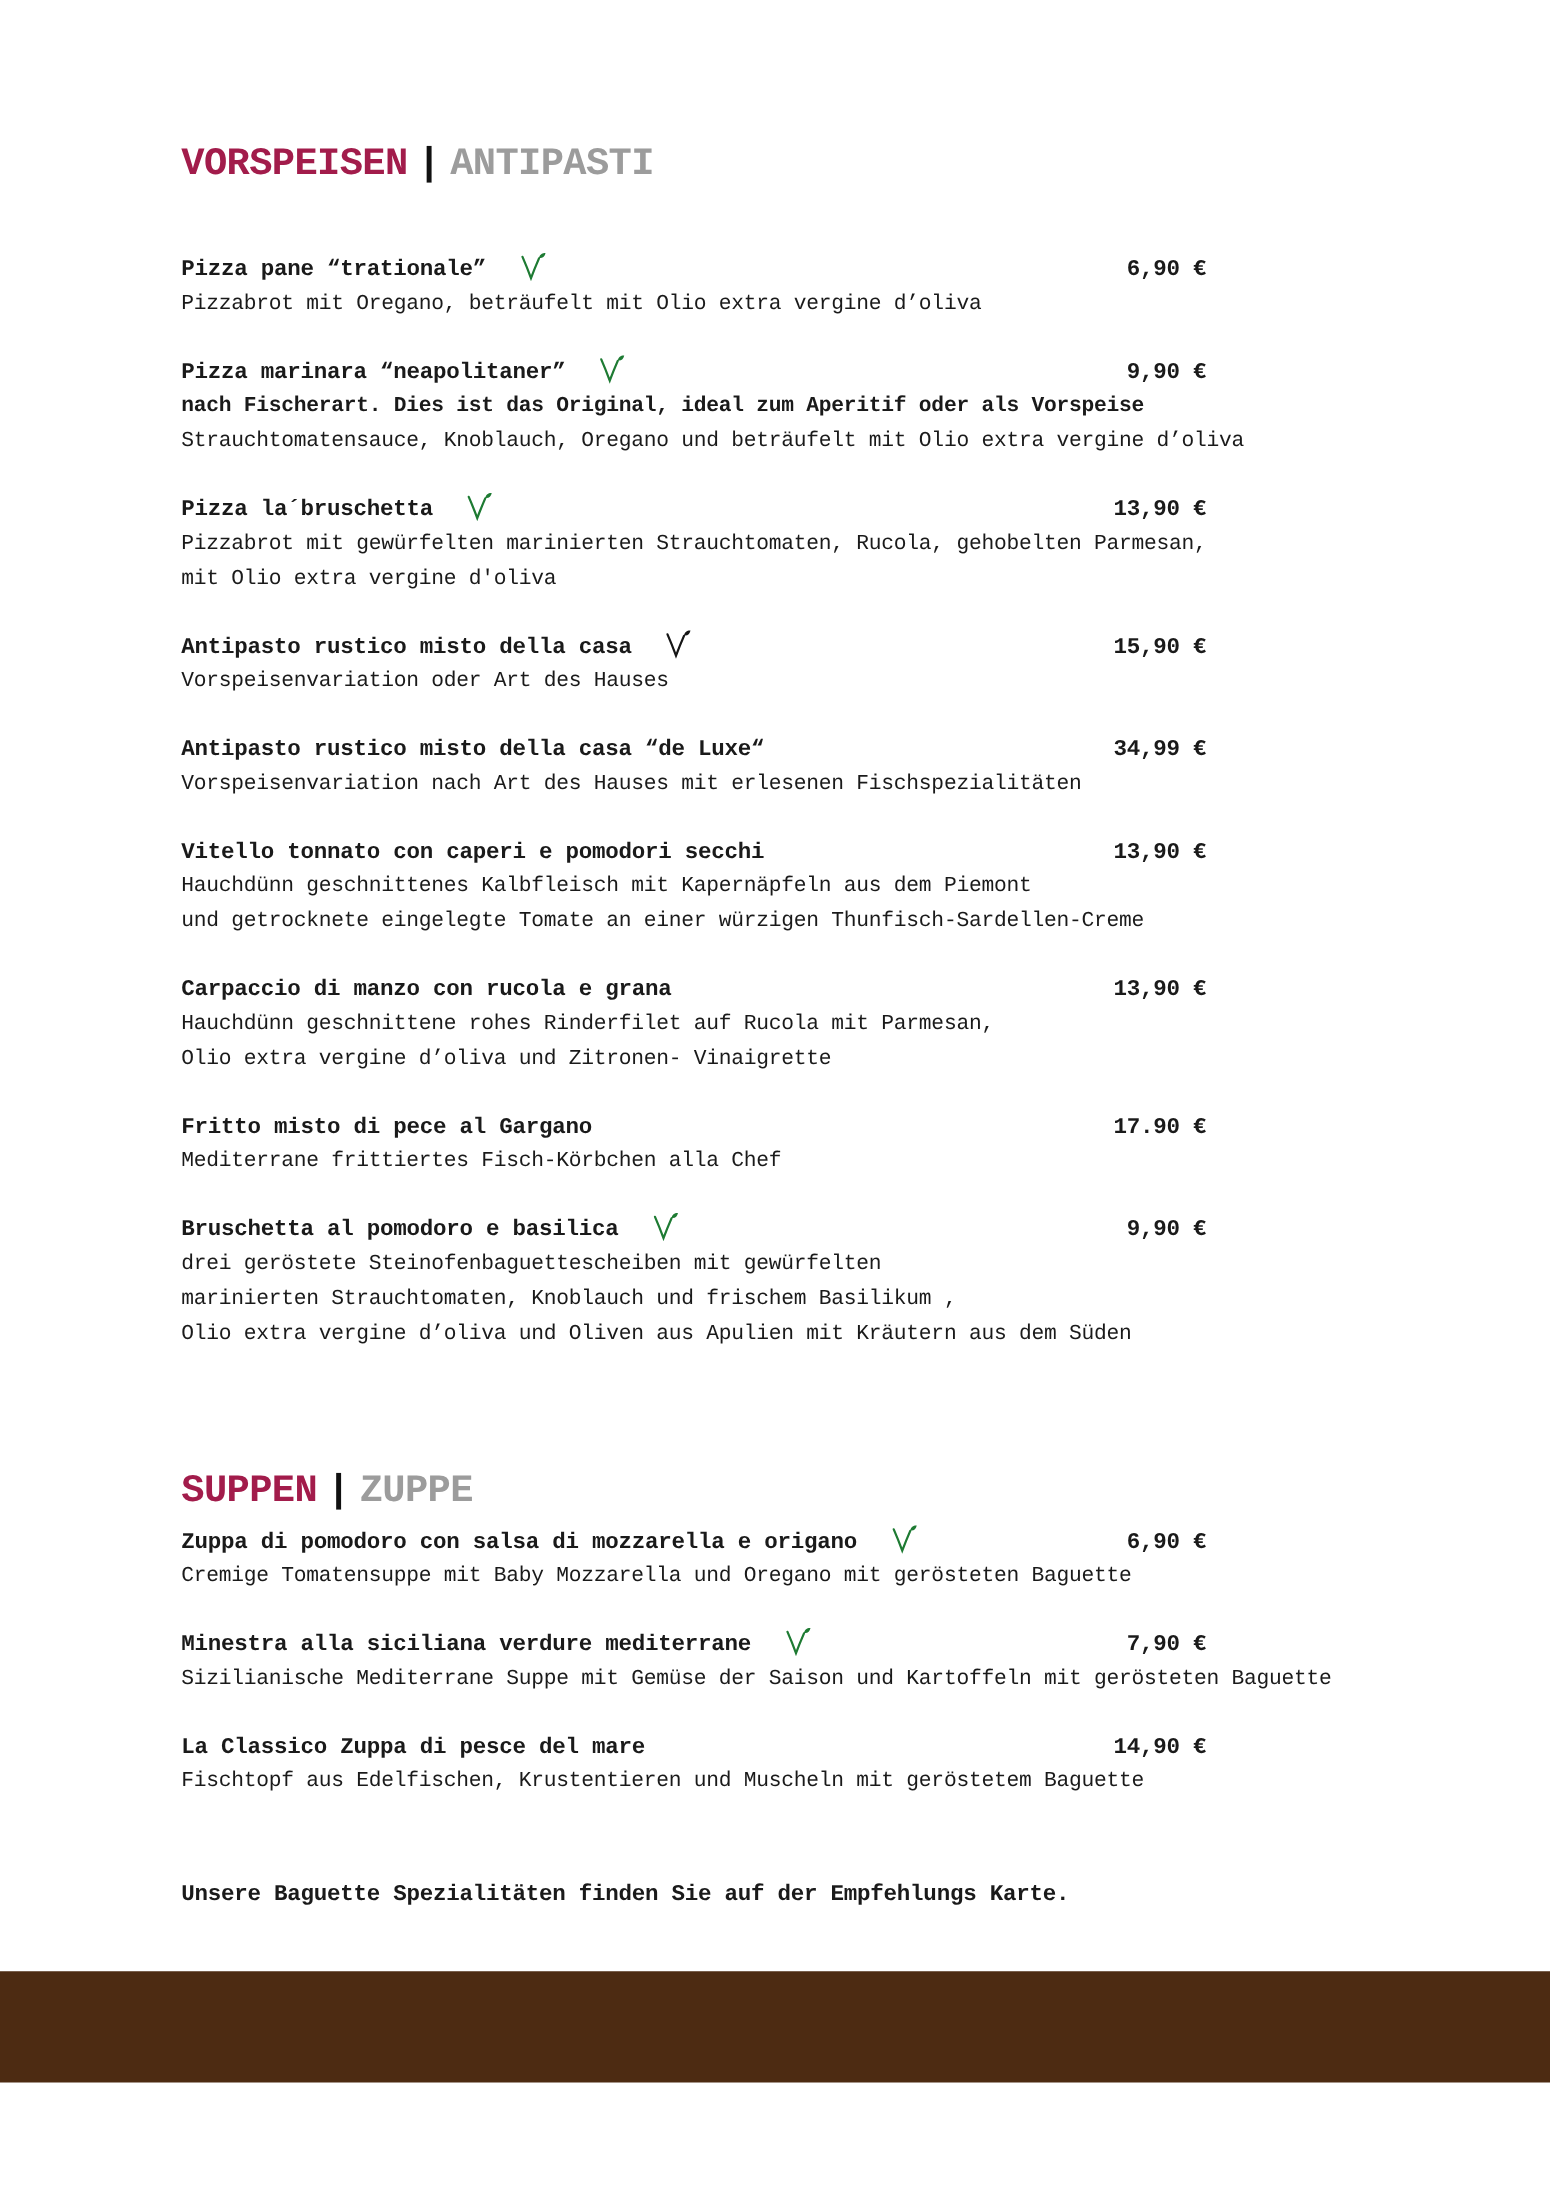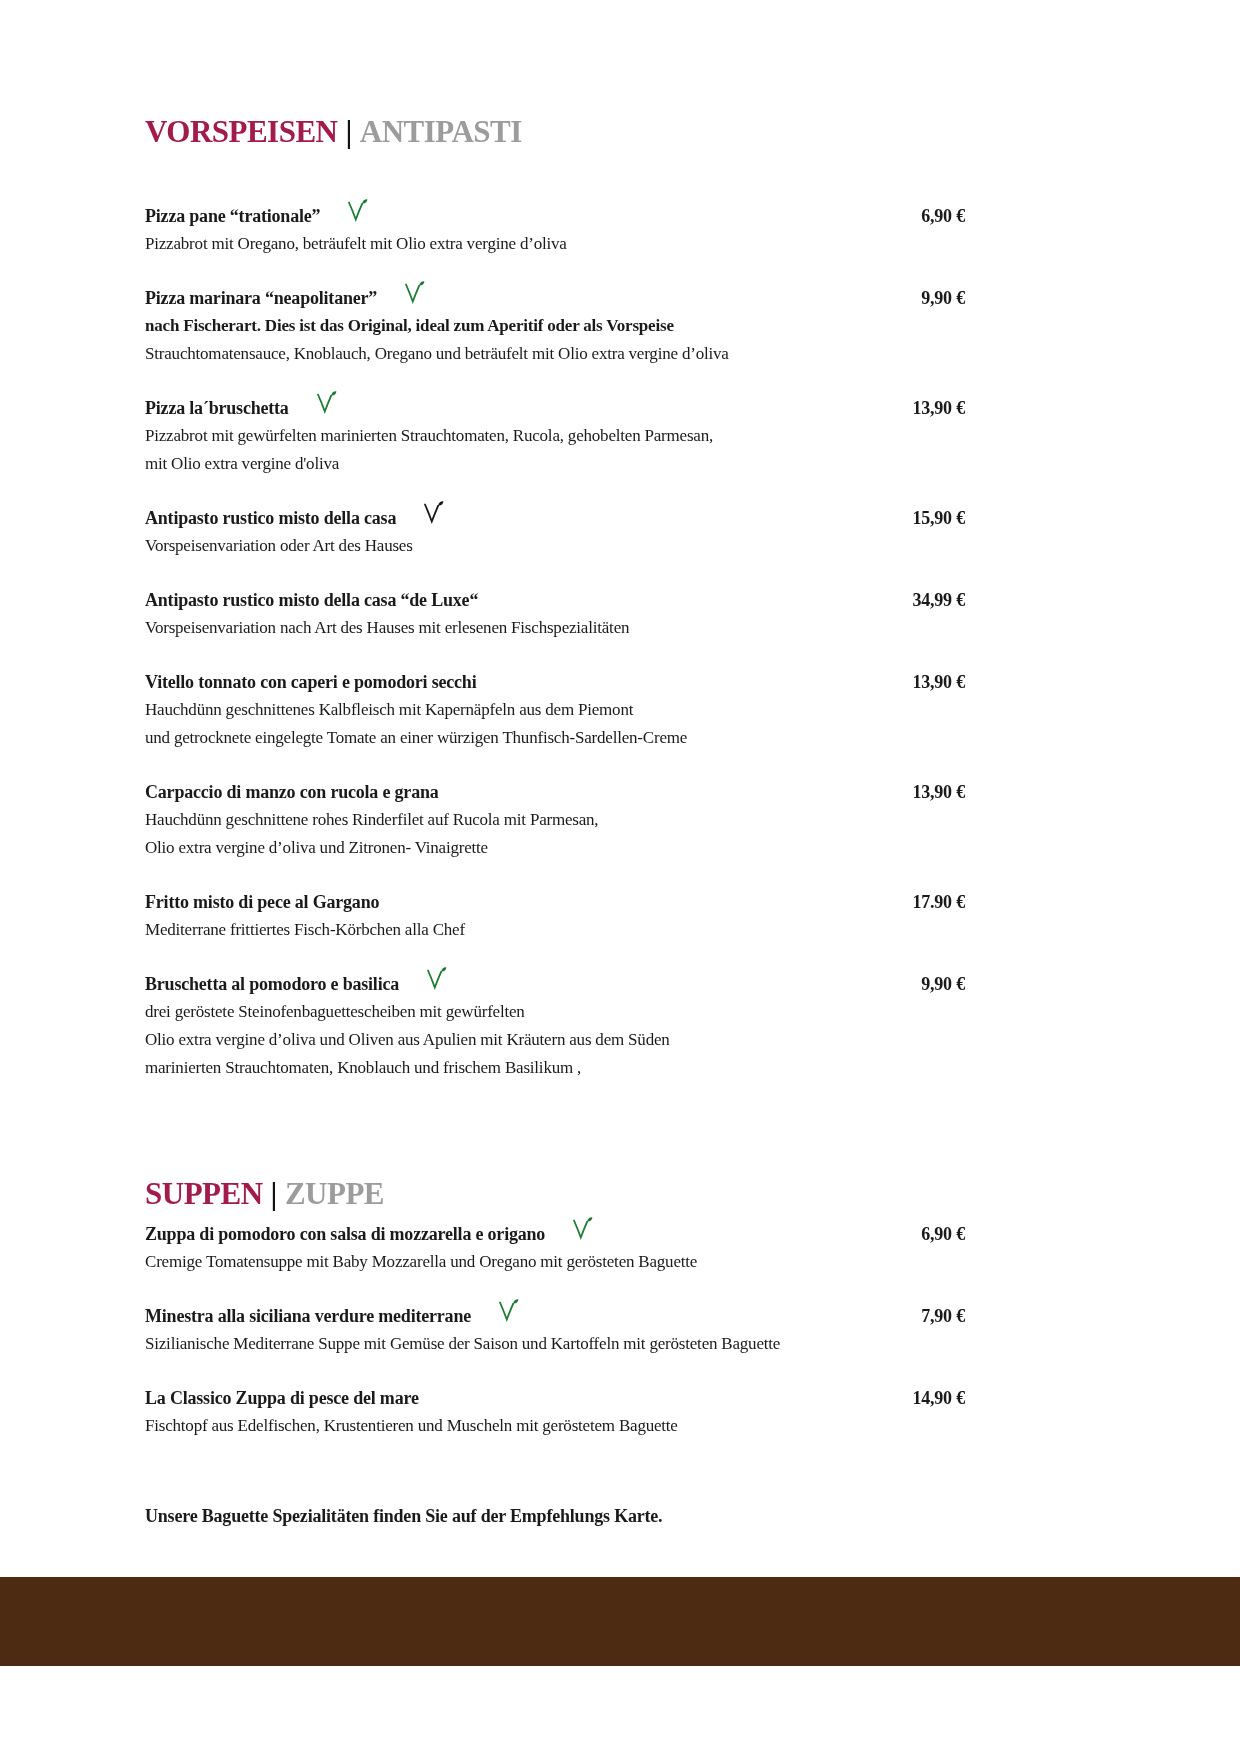--- a/index.html
+++ b/index.html
@@ -1,20 +1,20 @@
 <!DOCTYPE html>
 <html><head>
 <meta charset="utf-8">
 <style>
   html,body { margin:0; padding:0; background:#ffffff; }
   .page {
     position:relative;
     width:1240px; height:1754px;
     background:#ffffff;
-    font-family:Liberation Serif, serif;
+    font-family:Liberation Mono, monospace;
     color:#1a1a1a;
     overflow:hidden;
   }
   .content {
     position:absolute;
     left:145px; top:112px;
     width:820px;
   }
   .section-heading {
     margin:0 0 50px 0;
@@ -33,21 +33,21 @@
   .menu-item { margin-bottom:26px; }
   .item-row {
     display:flex;
     justify-content:space-between;
     align-items:flex-start;
     font-size:18px;
     font-weight:700;
     line-height:28px;
     letter-spacing:-0.2px;
   }
-  .item-title { display:inline-flex; align-items:flex-start; white-space:nowrap;gap:17px; }
+  .item-title { display:inline-flex; align-items:flex-end; white-space:nowrap;gap:17px; }
   .veg { display:inline-block; margin-left:9px; transform:translateY(-4px); }
   .veg svg { display:block; width:22px; height:25px; }
   .veg-green { color:#1E7B33; }
   .veg-black { color:#161616; }
   .item-price { white-space:nowrap; font-weight:700; }
 
   .desc-line {
     font-size:17px;
     line-height:28px;
     letter-spacing:-0.2px;
@@ -218,22 +218,22 @@
           <svg viewBox="0 0 22 24" aria-hidden="true">
             <path d="M3 4 Q6.5 12 9.8 21 Q12.8 13 16.2 5.2" fill="none" stroke="currentColor" stroke-width="1.8" stroke-linecap="round"></path>
             <path d="M16.1 5.4 C16.6 1.8 19.2 0.6 21.4 0.9 C20.9 3.8 18.6 5.6 15.9 4.7 Z" fill="currentColor"></path>
           </svg>
         </span>
       </span>
       <span class="item-price">9,90 €</span>
     </div>
     <div class="descs">
                 <div class="desc-line">drei geröstete Steinofenbaguettescheiben mit gewürfelten</div>
+                <div class="desc-line">marinierten Strauchtomaten, Knoblauch und frischem Basilikum ,</div>
                 <div class="desc-line">Olio extra vergine d’oliva und Oliven aus Apulien mit Kräutern aus dem Süden</div>
-                <div class="desc-line">marinierten Strauchtomaten, Knoblauch und frischem Basilikum ,</div>
               </div>
   </div>
 </div>
   </section>
 
   <section class="section tight-heading">
     <h2 class="section-heading">
       <span class="heading-primary">SUPPEN</span><span class="heading-sep">|</span><span class="heading-secondary">ZUPPE</span>
     </h2>
     <div class="items">

